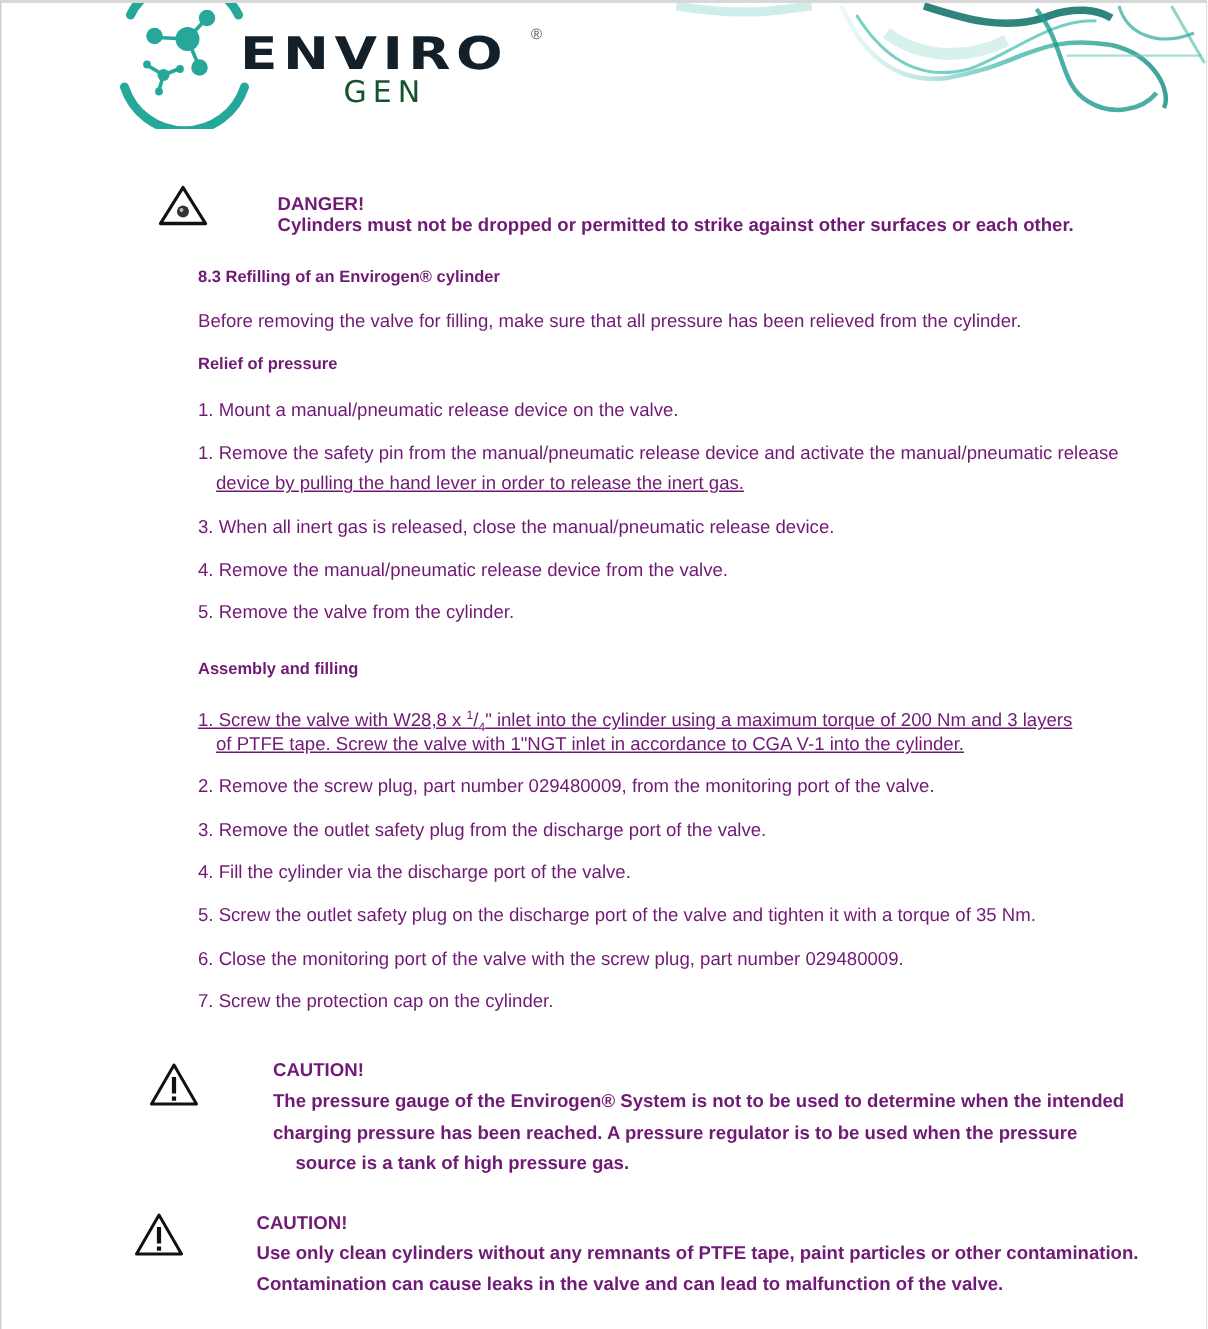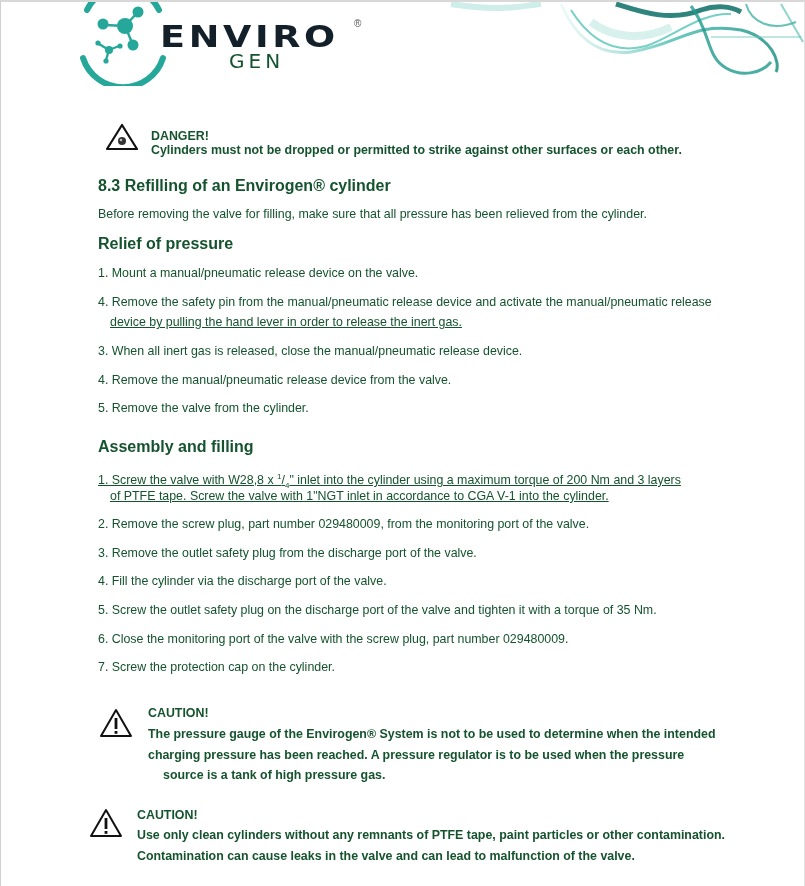--- a/index.html
+++ b/index.html
@@ -19,23 +19,23 @@
     transform: scaleX(1.22); transform-origin: left top;
   }
   .logo-reg { position: absolute; left: 353px; top: 16px; font-size: 10px; color: #555; }
   .logo-sub {
     position: absolute; left: 228px; top: 47px; font-family: "DejaVu Sans", sans-serif;
     font-size: 20px; letter-spacing: 4px; color: #14532d; font-weight: normal;
   }
   .smoke { position: absolute; left: 440px; top: 0; width: 365px; height: 90px; }
 
   
-  .txt { position: absolute; font-size: 12.4px; line-height: 17px; white-space: nowrap; color: #14532d; }
+  .txt { position: absolute; font-size: 12.4px; line-height: 17px; white-space: nowrap; color: #701a75; margin-left: 34px; }
   .bold { font-weight: bold; }
-  .h3 { font-size: 16px; font-weight: bold; }
+  .h3 { font-size: 11px; font-weight: bold; }
   .indent { padding-left: 12px; text-decoration: underline; }
   .icon { position: absolute; }
 </style>
 </head>
 <body>
 
 <div class="page">
 
   <div class="header">
     <svg class="logo-mark" viewBox="0 0 96 90">
@@ -90,21 +90,21 @@
     <circle cx="16" cy="17" r="1.3" fill="#bbb"></circle>
   </svg>
   <div class="txt bold" style="left:150px;top:126px;">DANGER!</div>
   <div class="txt bold" style="left:150px;top:140px;">Cylinders must not be dropped or permitted to strike against other surfaces or each other.</div>
 
   <div class="txt h3" style="left:97px;top:175px;">8.3 Refilling of an Envirogen® cylinder</div>
   <div class="txt" style="left:97px;top:204px;">Before removing the valve for filling, make sure that all pressure has been relieved from the cylinder.</div>
 
   <div class="txt h3" style="left:97px;top:233px;">Relief of pressure</div>
   <div class="txt" style="left:97px;top:263px;">1. Mount a manual/pneumatic release device on the valve.</div>
-  <div class="txt" style="left:97px;top:292px;">4. Remove the safety pin from the manual/pneumatic release device and activate the manual/pneumatic release</div>
+  <div class="txt" style="left:97px;top:292px;">1. Remove the safety pin from the manual/pneumatic release device and activate the manual/pneumatic release</div>
   <div class="txt indent" style="left:97px;top:312px;">device by pulling the hand lever in order to release the inert gas.</div>
   <div class="txt" style="left:97px;top:341px;">3. When all inert gas is released, close the manual/pneumatic release device.</div>
   <div class="txt" style="left:97px;top:370px;">4. Remove the manual/pneumatic release device from the valve.</div>
   <div class="txt" style="left:97px;top:398px;">5. Remove the valve from the cylinder.</div>
 
   <div class="txt h3" style="left:97px;top:436px;">Assembly and filling</div>
   <div class="txt" style="left:97px;top:466px;text-decoration:underline;">
     <span>1. Screw the valve with W28,8 x </span><sup style="font-size:8px;">1</sup>/<sub style="font-size:8px;">4</sub><span>" inlet into the cylinder using a maximum torque of 200 Nm and 3 layers</span>
   </div>
   <div class="txt indent" style="left:97px;top:486px;">of PTFE tape. Screw the valve with 1"NGT inlet in accordance to CGA V-1 into the cylinder.</div>

